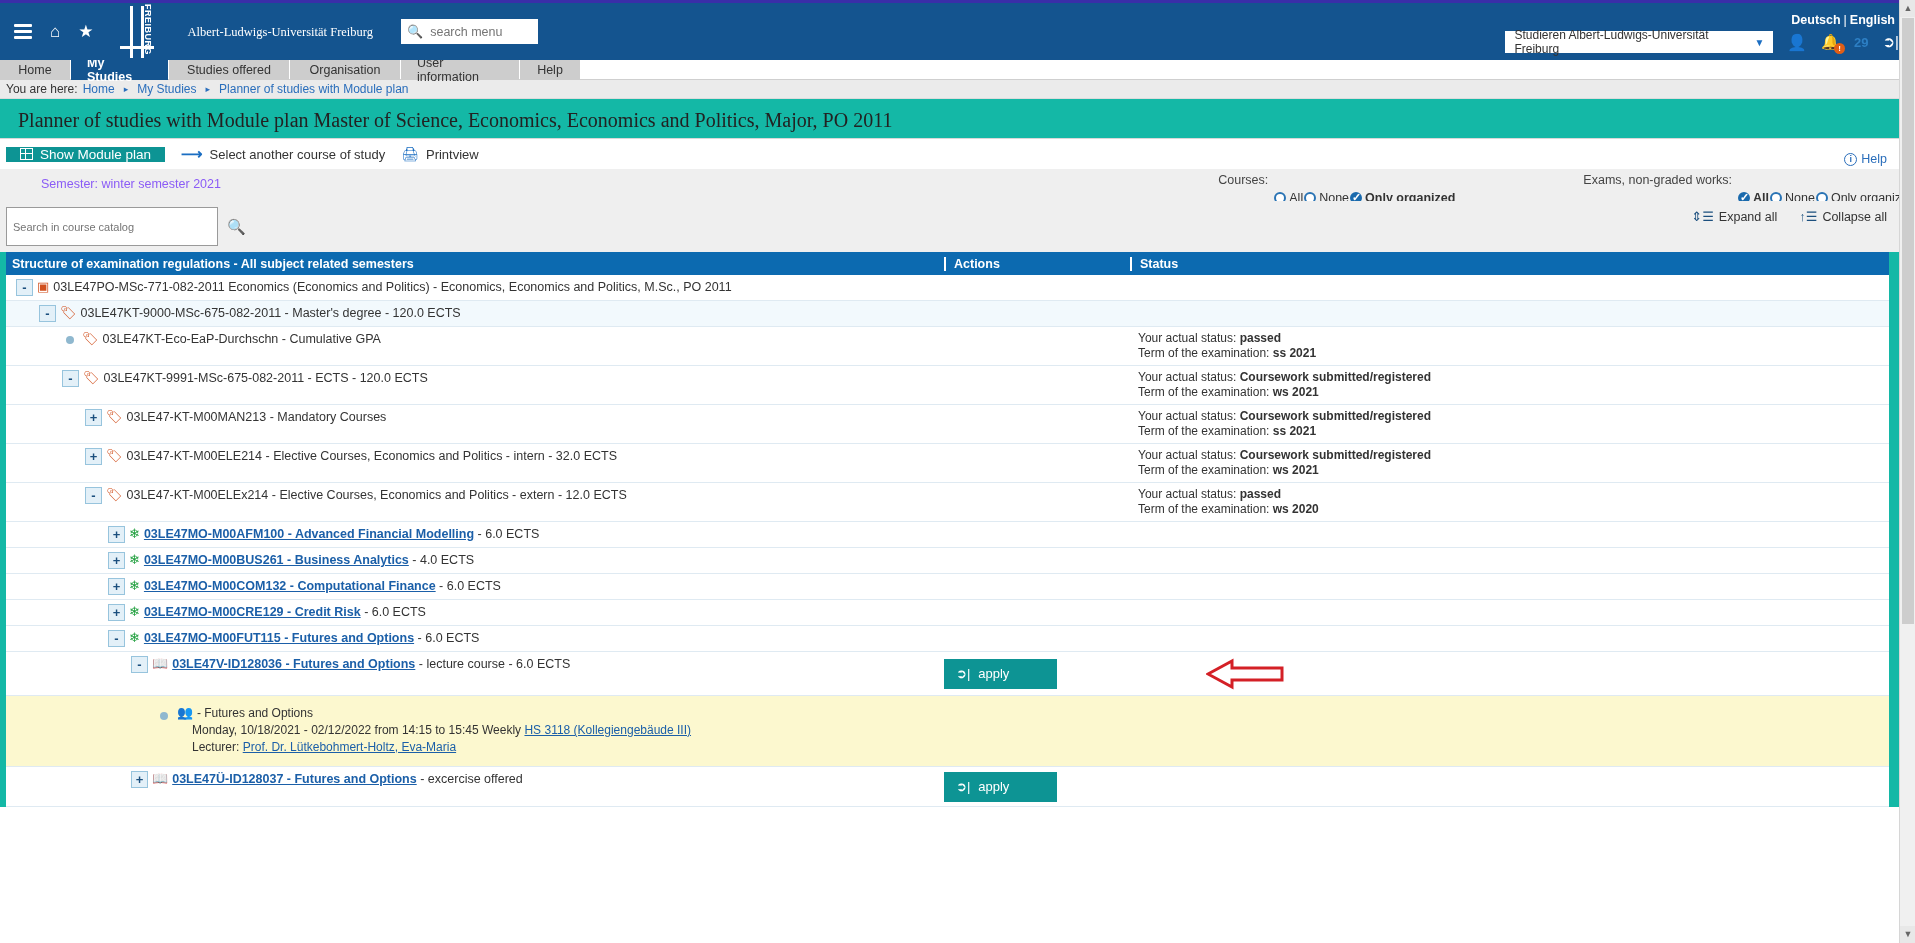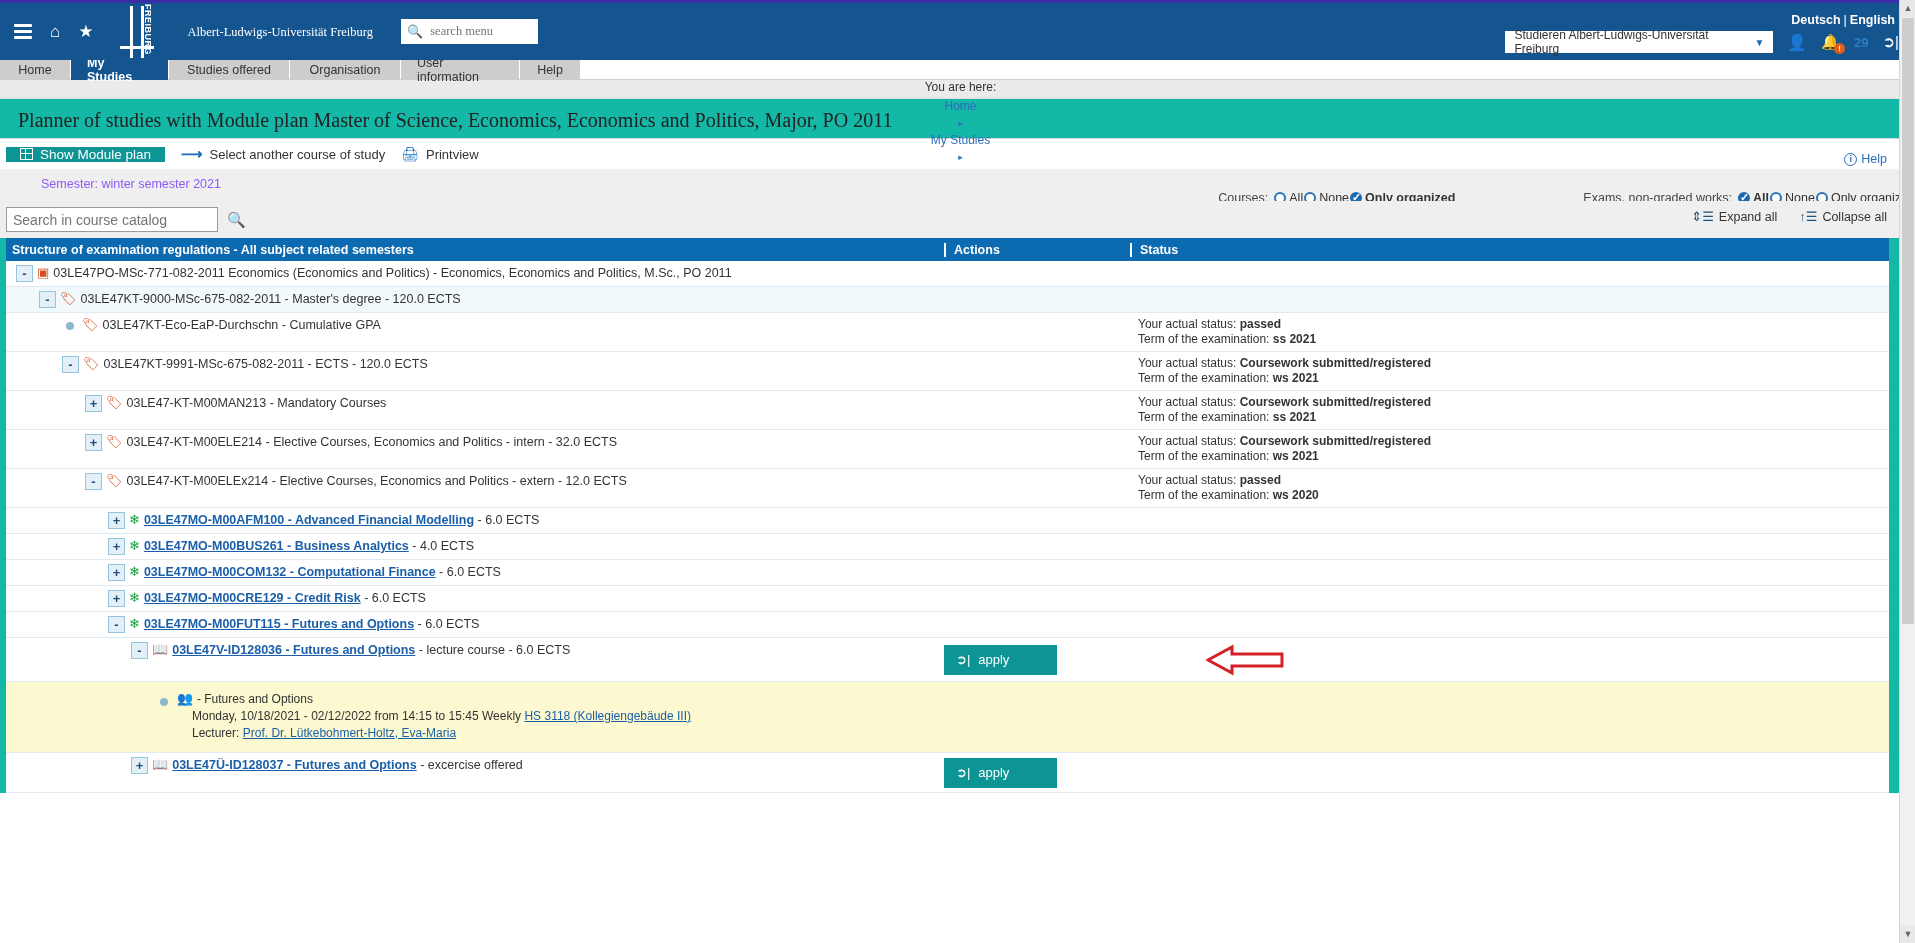--- a/index.html
+++ b/index.html
@@ -39,21 +39,21 @@
   .brand { margin-left:22px; color:#fff; }
   .brand .b1 { font-family:"Liberation Serif", serif; font-size:22px; line-height:26px; }
   .brand .b2 { font-family:"Liberation Serif", serif; font-size:12.5px; line-height:16px; }
   .searchbox {
     margin-left:28px; width:137px; height:25px; background:#fff;
     display:flex; align-items:center; padding:0 6px; position:relative;
   }
   .searchbox .mag { color:#0f5c9c; font-size:13px; margin-right:5px; }
   .searchbox input {
     border:0; outline:0; font-size:12.5px; color:#666; width:110px;
-    font-family:Liberation Serif, serif; background:transparent;
+    font-family:Liberation Sans, sans-serif; background:transparent;
   }
   .lang {
     position:absolute; right:20px; top:10px; color:#fff; font-size:12.5px;
     font-weight:bold;
   }
   .lang a { color:#fff; text-decoration:none; }
   .lang .sep { font-weight:normal; padding:0 3px; }
   .right-tools {
     position:absolute; right:16px; top:28px;
     display:flex; align-items:center; gap:14px;
@@ -90,21 +90,20 @@
   .navtab.t2 { width:120px; }
   .navtab.t3 { width:110px; }
   .navtab.t4 { width:118px; }
   .navtab.t5 { width:60px; }
 
   
   .breadcrumb {
     height:19px; background:#ebebeb; display:flex; align-items:center;
     padding-left:6px; font-size:12px; color:#444; gap:5px;
     border-bottom:1px solid #dcdcdc;
-    flex-direction:column;
   }
   .breadcrumb .lbl { color:#333; }
   .breadcrumb a { color:#2a6ebb; text-decoration:none; }
   .breadcrumb .arrow { color:#2a6ebb; font-size:9px; padding:0 4px; }
 
   
   .page-title {
     font-family:"Liberation Serif", serif;
     font-size:20px; color:#222; padding:10px 0 6px 18px;
     border-bottom:1px solid #d8d8d8;
@@ -141,21 +140,21 @@
     font-size:9px; display:flex; align-items:center; justify-content:center;
     font-weight:bold;
   }
 
   
   .filterzone { position:relative; background:#efefef; padding:8px 0 10px 0; }
   .semester { font-size:12.5px; color:#8b5cf6; padding-left:41px; }
   .radio-groups {
     position:absolute; right:0; top:2px; display:flex; gap:0;
   }
-  .rg { display:flex; align-items:flex-end; }
+  .rg { display:flex; align-items:flex-start; }
   .rg-label { font-size:12.5px; color:#444; padding-top:2px; padding-right:6px; }
   .rg-opts { display:flex; gap:1px;margin-top:20px; }
   .rg-opt { display:flex; align-items:center; gap:3px; font-size:12.5px; color:#333; cursor:pointer; }
   .radio {
     width:12px; height:12px; border:2px solid #2a74b5; border-radius:50%;
     background:#fff; flex:none;
   }
   .radio.checked {
     background:#1a6aad; border-color:#1a6aad; position:relative;
   }
@@ -165,22 +164,22 @@
   }
   .rg-opt.sel { font-weight:bold; }
   .rg2 { margin-left:128px; }
 
   
   .searchrow {
     display:flex; align-items:center; padding:6px 0 6px 6px;
     background:#efefef; position:relative;
   }
   .catalog-input {
-    width:212px; height:25px; border:1px solid #9a9a9a; background:#fff;
-    font-size:14px; color:#555; padding:0 6px;
+    width:212px; height:39px; border:1px solid #9a9a9a; background:#fff;
+    font-size:11px; color:#555; padding:0 6px;
     font-family:"Liberation Sans", sans-serif;
   }
   .mag-btn {
     margin-left:9px; width:18px; height:18px; cursor:pointer;
     color:#7eb4d8; font-size:15px;
   }
   .expcol {
     position:absolute; right:28px; top:8px; display:flex; gap:22px;
     font-size:12.5px; color:#333;
   }

